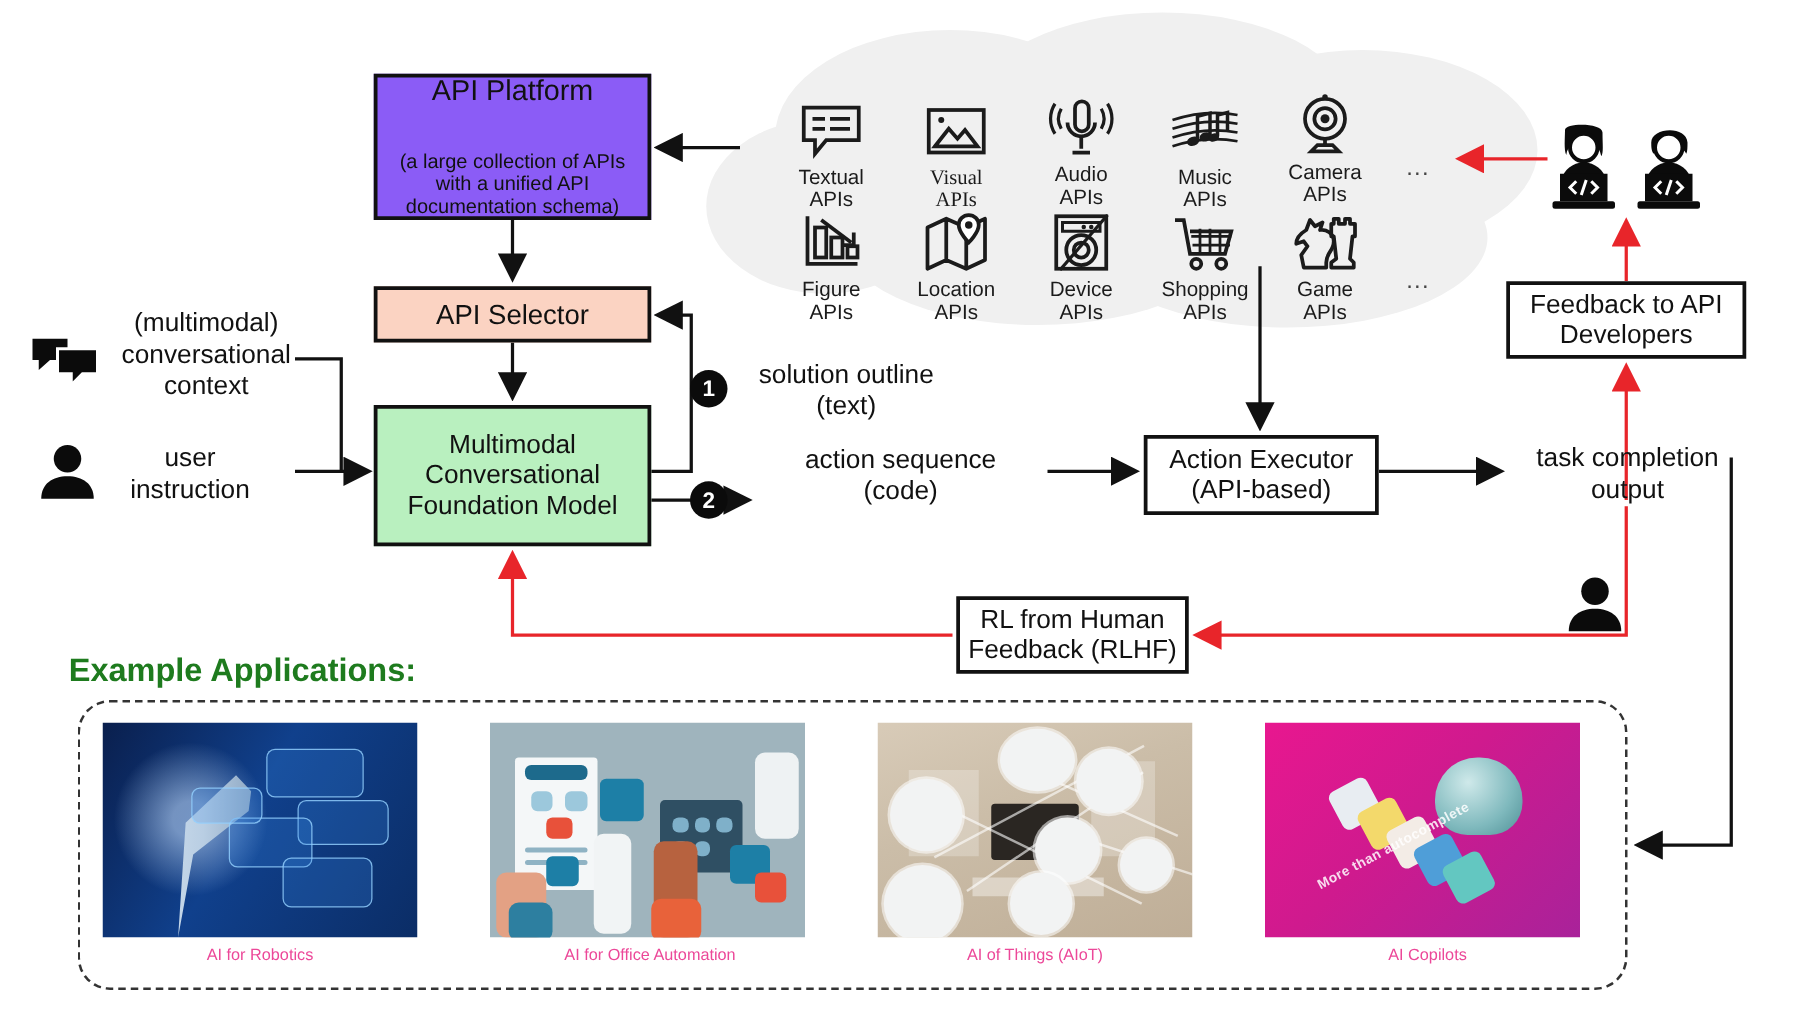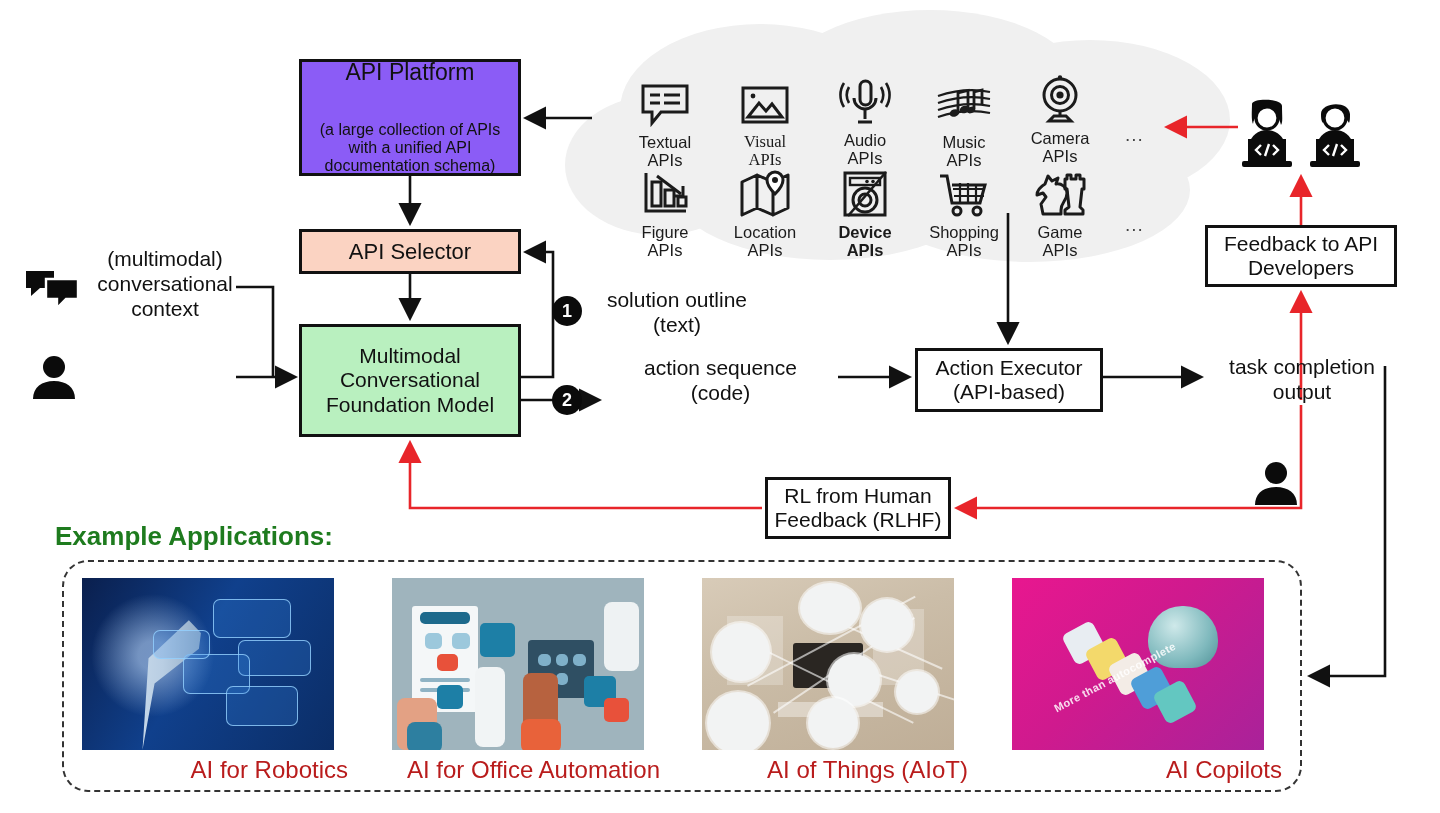--- a/index.html
+++ b/index.html
@@ -35,21 +35,21 @@
   
   .numc{position:absolute;width:30px;height:30px;border-radius:50%;background:#0b0b0b;
         color:#fff;font-size:18px;font-weight:bold;display:flex;align-items:center;justify-content:center;}
 
   
   #ex-title{position:absolute;left:55px;top:521px;font-size:26px;font-weight:bold;color:#1e7b1e;}
   #ex-box{position:absolute;left:62px;top:560px;width:1240px;height:232px;
           border:2.2px dashed #333;border-radius:26px;box-sizing:border-box;}
   .thumb{position:absolute;width:252px;height:172px;overflow:hidden;}
   .thumb .inner{width:100%;height:100%;position:relative;}
-  .cap{position:absolute;width:280px;text-align:right;font-size:24px;color:#b91c1c;}
+  .cap{position:absolute;width:280px;text-align:center;font-size:13px;color:#ec4899;}
 
   
   .t-rob{background:
       radial-gradient(circle at 28% 45%,rgba(200,225,255,.55) 0 7%,transparent 30%),
       linear-gradient(120deg,#0a1f4d 0%,#10408c 45%,#0b2d66 100%);}
   .t-rob .arm{position:absolute;left:8%;bottom:0;width:40%;height:92%;
       background:linear-gradient(90deg,#d9e6f2,#b9cee3 60%,#8fa9c4);
       clip-path:polygon(18% 100%,40% 100%,46% 42%,86% 18%,98% 26%,96% 36%,52% 58%,40% 100%);}
   .t-rob .pane{position:absolute;border:1.6px solid rgba(150,210,255,.8);border-radius:7px;
       background:rgba(60,140,230,.22);}
@@ -185,21 +185,21 @@
         <svg width="50" height="48" viewBox="0 0 50 48">
           <rect x="5" y="3" width="40" height="42" fill="none" stroke="#1b1b1b" stroke-width="3"></rect>
           <rect x="10" y="8" width="30" height="7" fill="none" stroke="#1b1b1b" stroke-width="2.4"></rect>
           <circle cx="27" cy="11.5" r="1.8" fill="#1b1b1b"></circle>
             <circle cx="33" cy="11.5" r="1.8" fill="#1b1b1b"></circle>
           <circle cx="25" cy="30" r="12" fill="none" stroke="#1b1b1b" stroke-width="3"></circle>
           <circle cx="25" cy="30" r="6" fill="none" stroke="#1b1b1b" stroke-width="3"></circle>
           <path d="M8 46L46 2" stroke="#1b1b1b" stroke-width="2.6"></path>
         </svg>
       </div>
-      <div class="nm" style="white-space: pre-line; font-weight: bold;">Device
+      <div class="nm" style="white-space: pre-line;">Device
 APIs</div>
     </div>
     <div class="api-cell" style="left:341px;top:142px">
       <div class="ic">
         <svg width="52" height="46" viewBox="0 0 52 46">
           <path d="M2 4h7l5 27h28l5-18H14" fill="none" stroke="#1b1b1b" stroke-width="3"></path>
           <path d="M15 17h32M16 24h30M22 11v20M30 11v20M38 12v19" stroke="#1b1b1b" stroke-width="2.2"></path>
           <circle cx="19" cy="39" r="4" fill="none" stroke="#1b1b1b" stroke-width="3"></circle>
           <circle cx="39" cy="39" r="4" fill="none" stroke="#1b1b1b" stroke-width="3"></circle>
         </svg>
@@ -307,20 +307,22 @@
   <div class="lbl" style="left: 60px; top: 247px; width: 210px; white-space: pre-line;">(multimodal)
 conversational
 context</div>
 
   <div class="abs" style="left:30px;top:354px;width:48px;height:46px">
     <svg width="48" height="46" viewBox="0 0 48 46">
       <circle cx="24" cy="13" r="11" fill="#0b0b0b"></circle>
       <path d="M3 45c0-12 9-18 21-18s21 6 21 18z" fill="#0b0b0b"></path>
     </svg>
   </div>
+  <div class="lbl" style="left: 62px; top: 355px; width: 180px; white-space: pre-line;">user
+instruction</div>
 
   <div class="numc" style="left:552px;top:296px">1</div>
   <div class="lbl" style="left: 592px; top: 288px; width: 170px; text-align: center; white-space: pre-line;" style2="">solution outline
 (text)</div>
 
   <div class="numc" style="left:552px;top:385px">2</div>
   <div class="lbl" style="left: 633px; top: 356px; width: 175px; white-space: pre-line;">action sequence
 (code)</div>
 
   <div class="lbl" style="left: 1207px; top: 355px; width: 190px; white-space: pre-line;">task completion

